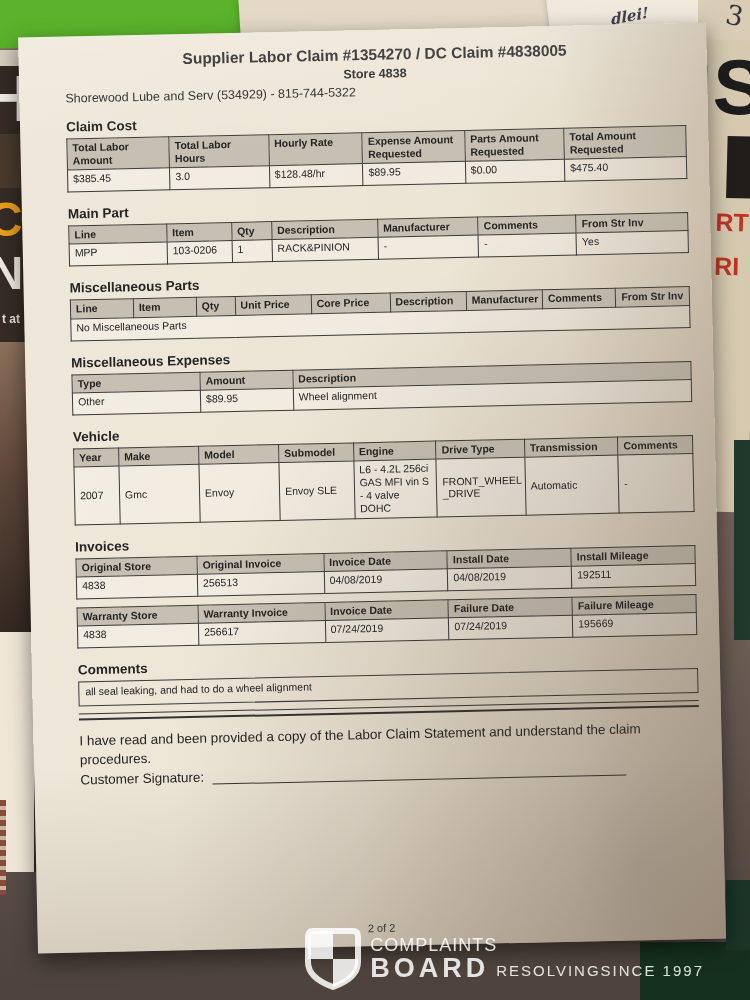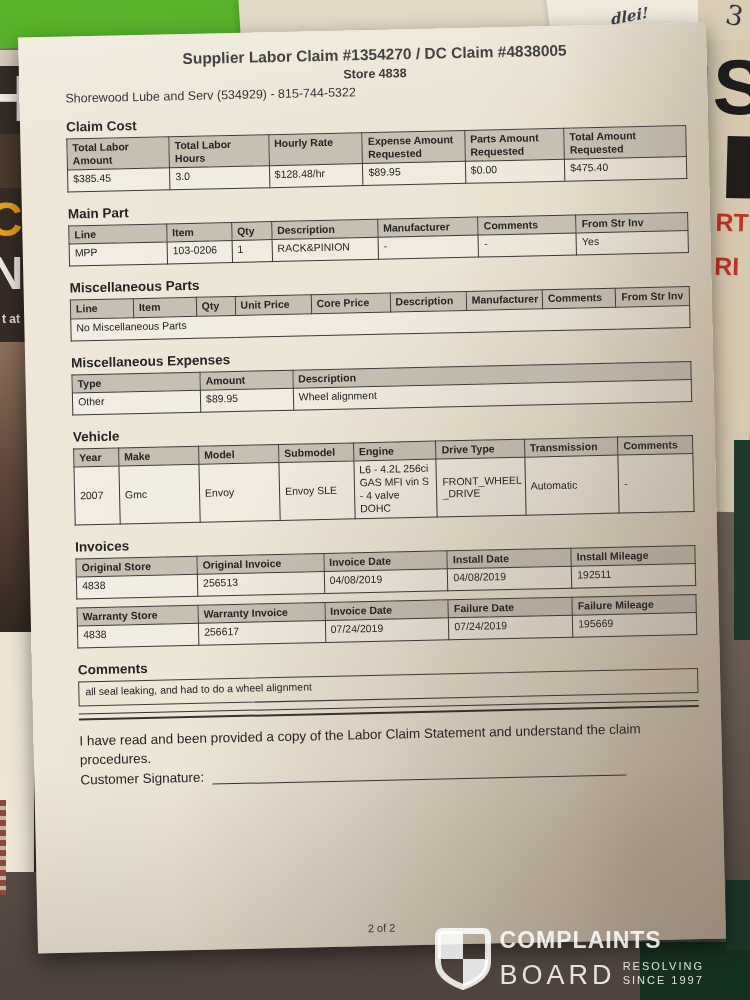--- a/index.html
+++ b/index.html
@@ -65,24 +65,24 @@
   .comments-box{border:1.3px solid #3a3a3a;padding:3px 6px 8px 6px;font-size:10.5px;margin-top:2px;}
   .dbl-rule{margin-top:7px;height:4px;border-top:1.3px solid #333;border-bottom:2.2px solid #333;}
   .statement{font-size:13.5px;margin-top:12px;line-height:1.4;width:92%;}
   .sig-row{display:flex;align-items:flex-end;font-size:13.5px;margin-top:2px;width:88%;}
   .sig-line{flex:1;border-bottom:1.4px solid #333;margin-left:8px;height:14px;}
   .page-num{position:absolute;left:0;width:100%;bottom:12px;text-align:center;font-size:11px;color:#333;}
 
   
   .logo{position:absolute;right:46px;bottom:10px;display:flex;align-items:center;gap:9px;color:rgba(255,255,255,.85);z-index:50;}
   .logo-text{display:flex;flex-direction:column;line-height:1;}
-  .logo-line1{font-size:23px;font-weight:bold;letter-spacing:1px;}
+  .logo-line1{font-size:18px;font-weight:normal;letter-spacing:1px;}
   .logo-line2-row{display:flex;align-items:flex-end;gap:7px;}
-  .logo-line2{font-size:27px;font-weight:normal;letter-spacing:4px;}
-  .logo-small{display:flex;flex-direction:column;font-size:11px;letter-spacing:2px;line-height:1.25;padding-bottom:2px;margin-top:8px;}
+  .logo-line2{font-size:27px;font-weight:bold;letter-spacing:4px;}
+  .logo-small{display:flex;flex-direction:row;font-size:15px;letter-spacing:2px;line-height:1.25;padding-bottom:2px;margin-top:8px;}
 </style>
 </head>
 <body>
 
 <div class="bg-green-top"></div>
 <div class="bg-green-sliver"></div>
 <div class="bg-backpaper"></div>
 <div class="bg-scrap-tr">
   <span class="hand-dlei">dlei!</span>
 </div>

